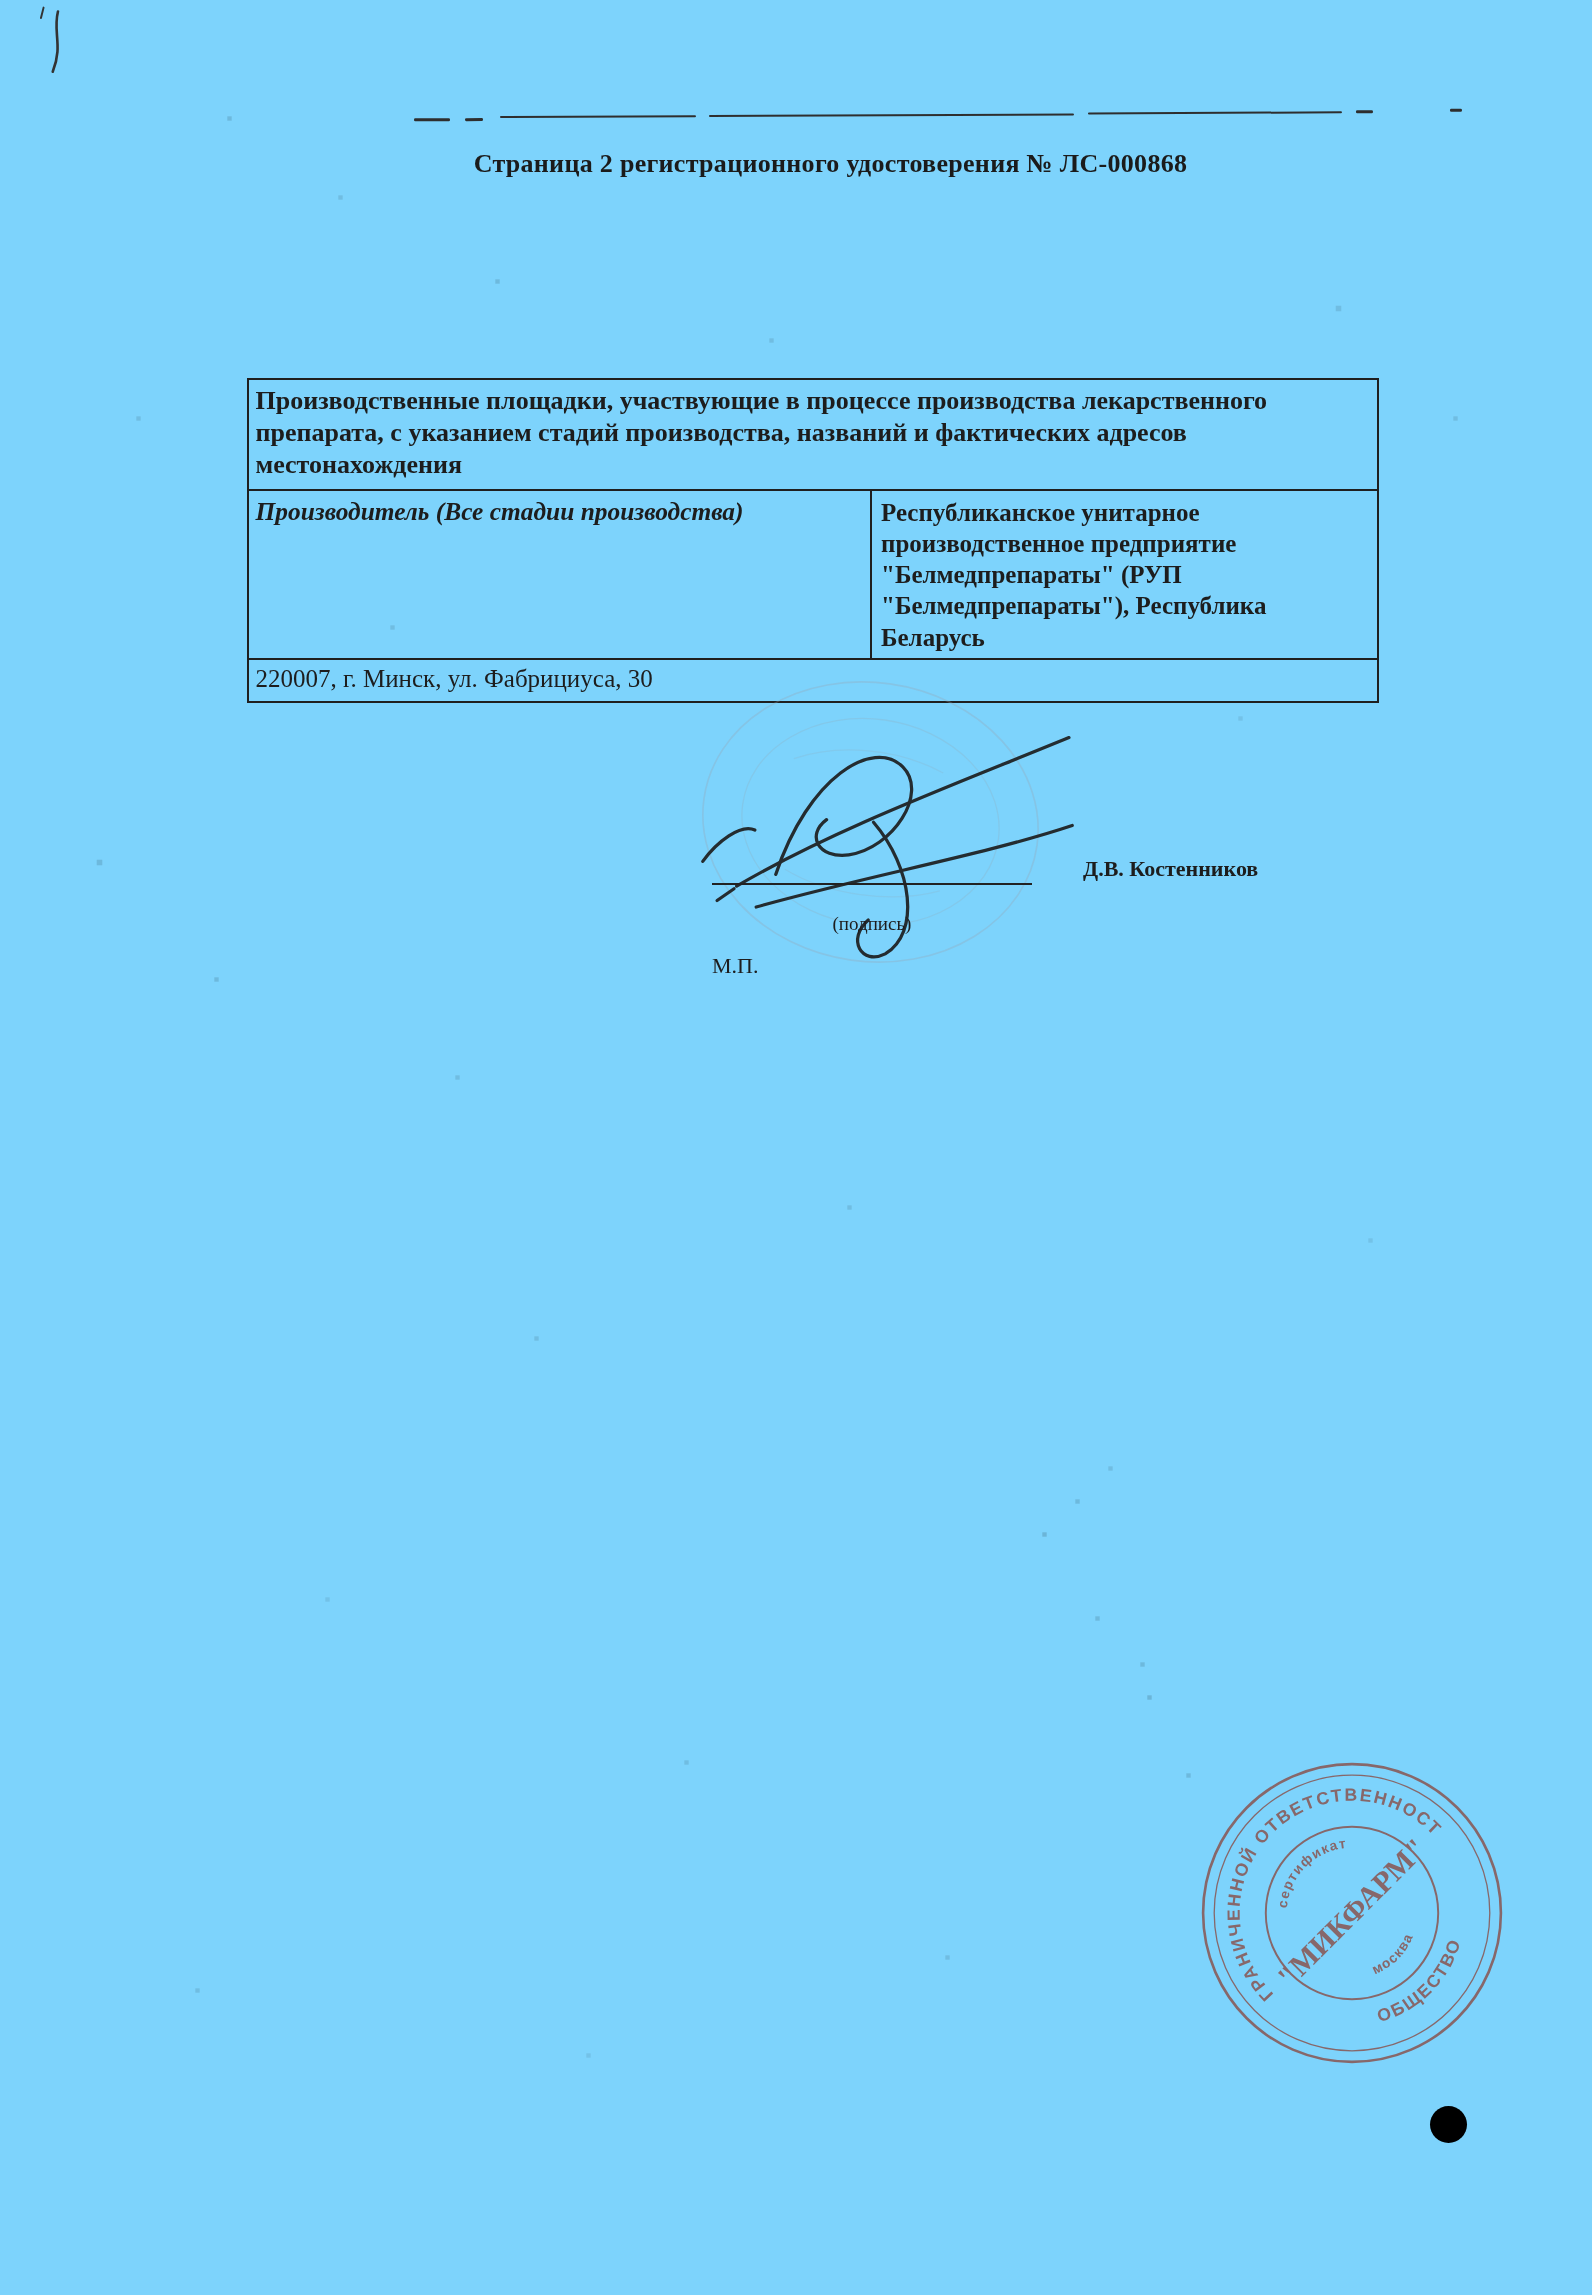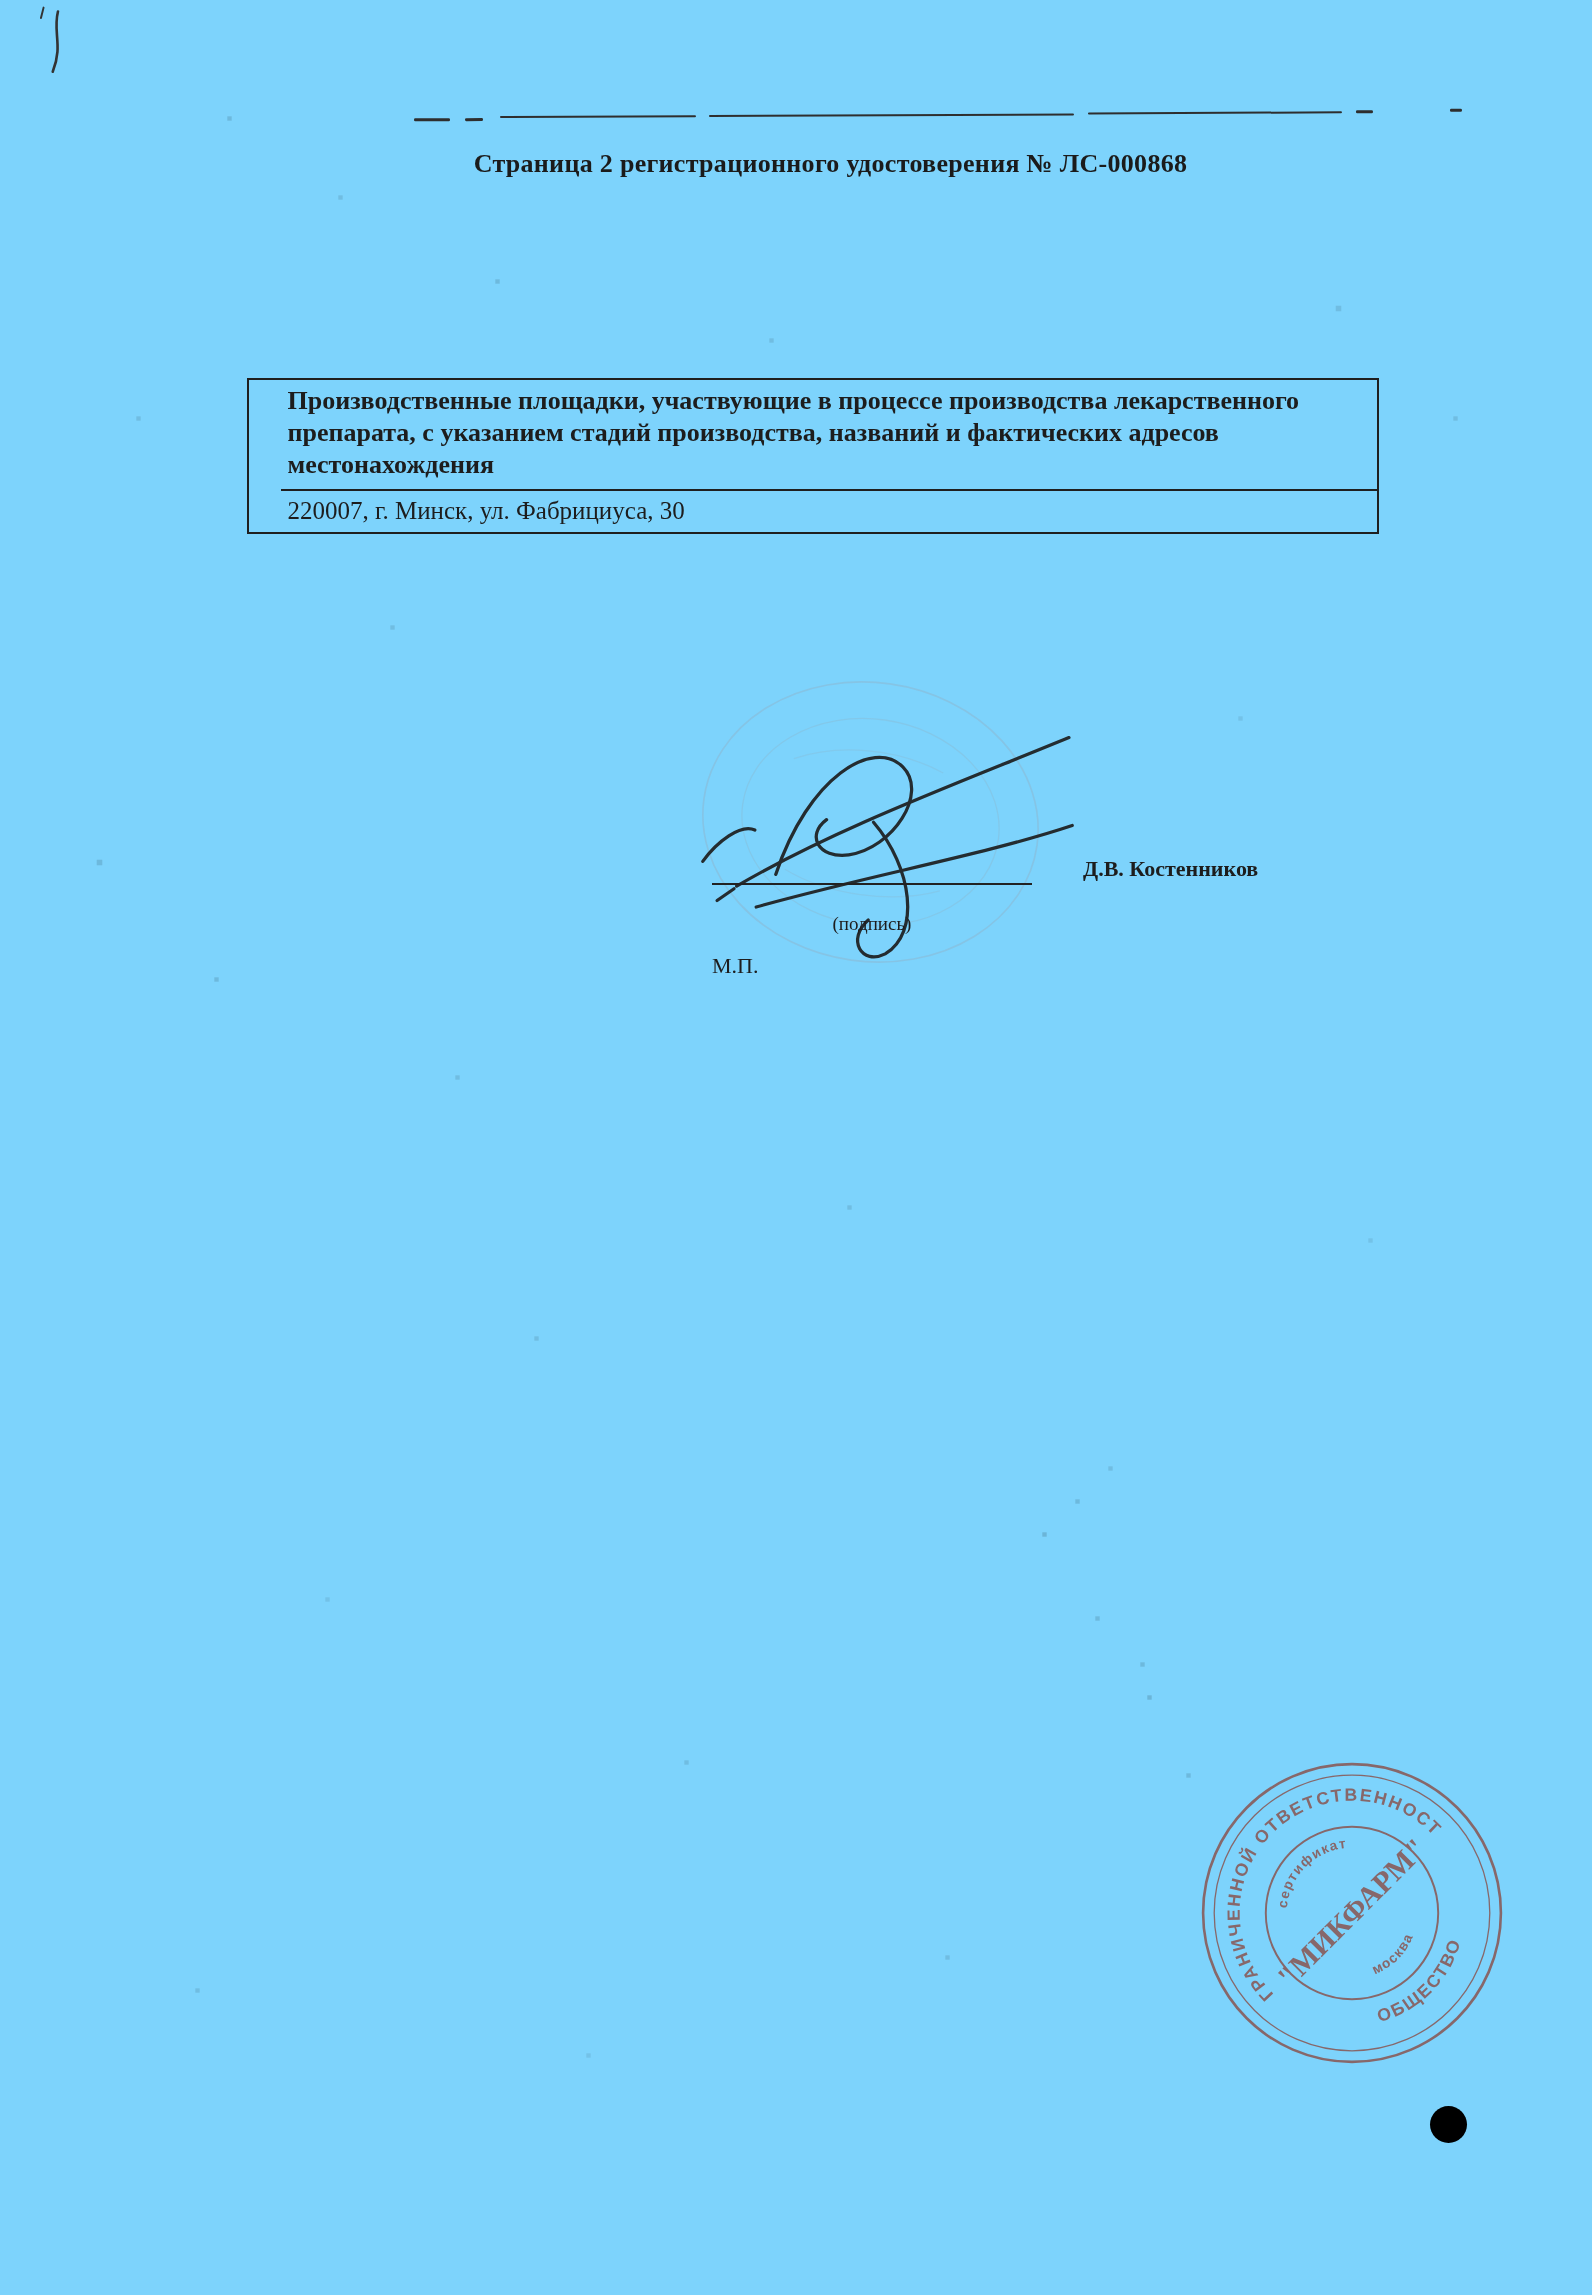--- a/index.html
+++ b/index.html
@@ -27,21 +27,20 @@
   
   .top-scan-line { left: 414px; top: 111px; width: 1083px; height: 14.3px; transform: rotate(-0.25deg); }
   .top-scan-line .seg { position: absolute; background: #2e2e2e; border-radius: 1.3px; }
 
   
   .tbl {
     left: 247px; top: 378px; width: 1132px;
     border: 2px solid #1f1f1f;
     box-sizing: border-box;
     background: transparent;
-    padding-left: 32px;
   }
   .tbl-title {
     border-bottom: 2px solid #1f1f1f;
     padding: 5.2px 7.8px 9px 6.5px;
     font-weight: bold; font-size: 26px; line-height: 1.22;
   }
   .tbl-row { display: flex; border-bottom: 2px solid #1f1f1f; }
   .tbl-cell-left {
     width: 623px; flex: 0 0 auto;
     border-right: 2px solid #1f1f1f;
@@ -112,20 +111,24 @@
     <div class="seg" style="left:295px; top:2.6px; width:365px; height:2px;"></div>
     <div class="seg" style="left:674px; top:2px; width:254px; height:2px;"></div>
     <div class="seg" style="left:942px; top:0.7px; width:17px; height:3.3px;"></div>
     <div class="seg" style="left:1036px; top:0; width:11.7px; height:2.6px;"></div>
   </div>
 
   <div class="abs page-header">Страница 2 регистрационного удостоверения № ЛС-000868</div>
 
   <div class="abs tbl">
     <div class="tbl-title">Производственные площадки, участвующие в процессе производства лекарственного препарата, с указанием стадий производства, названий и фактических адресов местонахождения</div>
+    <div class="tbl-row">
+      <div class="tbl-cell-left">Производитель (Все стадии производства)</div>
+      <div class="tbl-cell-right">Республиканское унитарное производственное предприятие "Белмедпрепараты" (РУП "Белмедпрепараты"), Республика Беларусь</div>
+    </div>
     <div class="tbl-address">220007, г. Минск, ул. Фабрициуса, 30</div>
   </div>
 
   <svg class="abs seal-svg" width="365" height="300" viewBox="0 0 560 460">
     <g transform="rotate(8 280 230)" stroke="#98a2ae" fill="none">
       <ellipse cx="280" cy="230" rx="258" ry="214" stroke-width="2.5" opacity="0.30"></ellipse>
       <ellipse cx="280" cy="230" rx="198" ry="158" stroke-width="2" opacity="0.22"></ellipse>
       <path d="M150 150 C 210 120, 300 110, 380 140" stroke-width="2" opacity="0.18"></path>
       <path d="M160 320 C 230 350, 330 350, 400 320" stroke-width="2" opacity="0.18"></path>
     </g>

